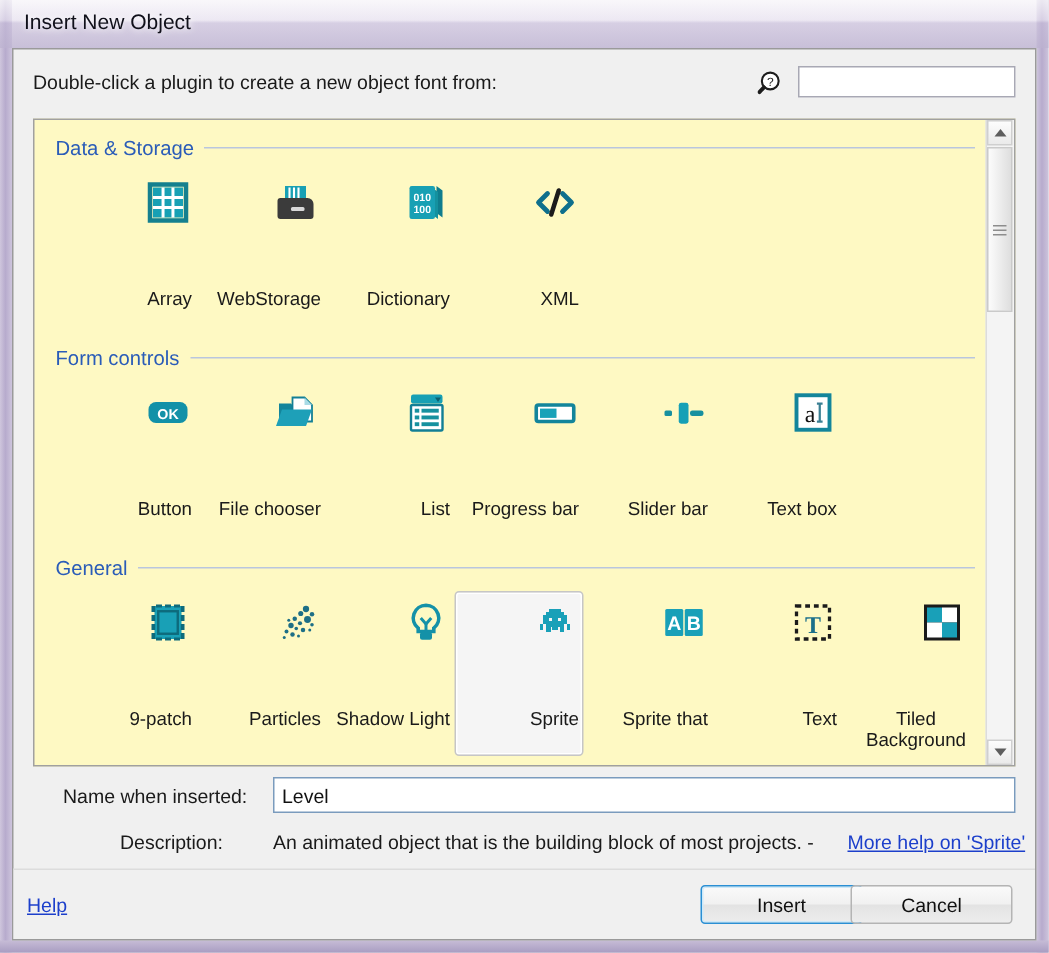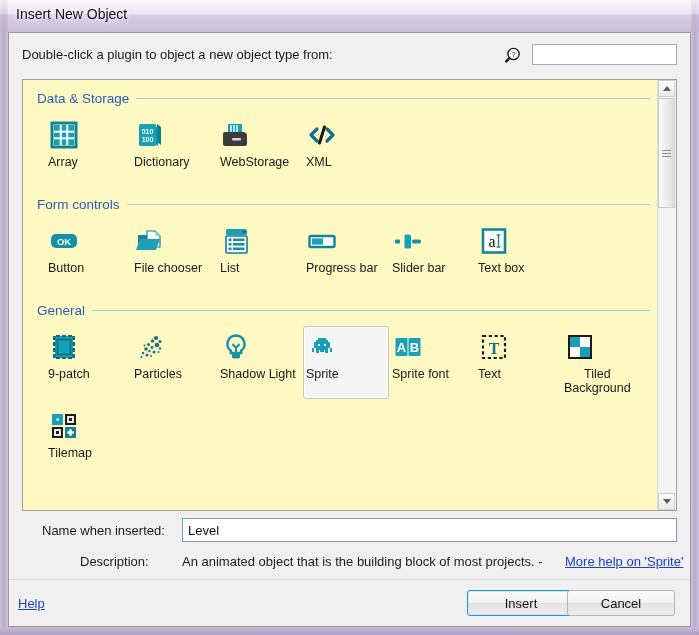--- a/index.html
+++ b/index.html
@@ -113,24 +113,25 @@
     padding: 4px 0 6px 22px;
   }
 
   .item {
     width: 86px;
     min-height: 62px;
     margin: 2px 0 4px 0;
     padding: 4px 2px 3px 2px;
     box-sizing: border-box;
     display: flex; flex-direction: column;
-    align-items: flex-start;
+    align-items: flex-end;
     border: 1px solid transparent;
     border-radius: 3px;
     cursor: default;
+    gap: 37px;
   }
   .item.selected {
     background: #f5f5f5;
     border: 1px solid #c6c6c6;
     box-shadow: inset 0 0 0 1px #ffffff;
   }
   .item-icon {
     width: 32px; height: 32px;
     display: flex; align-items: center; justify-content: center;
   }
@@ -256,21 +257,21 @@
   <div id="glass-edge-right"></div>
   <div id="glass-bottom"></div>
 
   <div id="titlebar">
     <div id="title-text">Insert New Object</div>
   </div>
 
   <div id="client">
 
     <div id="prompt-row">
-      <div id="prompt-label">Double-click a plugin to object a new object type from:</div>
+      <div id="prompt-label">Double-click a plugin to create a new object font from:</div>
       <div id="search-icon">
         <svg width="20" height="20" viewBox="0 0 20 20">
           <circle cx="8.5" cy="8" r="5.6" fill="#ffffff" stroke="#1d1d1d" stroke-width="1.4"></circle>
           <line x1="4.3" y1="12.2" x2="1.3" y2="15.4" stroke="#1d1d1d" stroke-width="2.6" stroke-linecap="round"></line>
           <text x="8.5" y="11.4" font-family="Liberation Sans, sans-serif" font-size="8" fill="#1d1d1d" text-anchor="middle">?</text>
         </svg>
       </div>
       <input id="search-input" type="text" value="" placeholder="" style="">
     </div>
 
@@ -296,44 +297,44 @@
                     <line x1="5" y1="18.3" x2="25" y2="18.3"></line>
                   </g>
                 </svg>
               </span>
               <span class="item-label">Array</span>
             </div>
 
             <div class="item">
               <span class="item-icon">
                 <svg width="30" height="30" viewBox="0 0 30 30">
+                  <rect x="7" y="4" width="14" height="9" fill="#18a0b4"></rect>
+                  <g stroke="#ffffff" stroke-width="1.4">
+                    <line x1="10" y1="5" x2="10" y2="12"></line>
+                    <line x1="13" y1="5" x2="13" y2="12"></line>
+                    <line x1="16" y1="5" x2="16" y2="12"></line>
+                  </g>
+                  <path d="M4 12 h18 a4 4 0 0 1 4 4 v8 a2 2 0 0 1 -2 2 h-20 a2 2 0 0 1 -2 -2 v-10 a2 2 0 0 1 2 -2 z" fill="#3b3b3b"></path>
+                  <rect x="11" y="18" width="9" height="2.6" rx="1" fill="#d8d8d8"></rect>
+                </svg>
+              </span>
+              <span class="item-label">WebStorage</span>
+            </div>
+
+            <div class="item">
+              <span class="item-icon">
+                <svg width="30" height="30" viewBox="0 0 30 30">
                   <path d="M22 4 L26 7 L26 25 L22 22 Z" fill="#0f7d8e"></path>
                   <path d="M19 5 L23 8 L23 26 L19 23 Z" fill="#14919f"></path>
                   <rect x="4" y="4" width="17" height="22" rx="1.5" fill="#18a0b4"></rect>
                   <text x="12.5" y="14" font-family="Liberation Sans, sans-serif" font-size="7" font-weight="bold" fill="#ffffff" text-anchor="middle">010</text>
                   <text x="12.5" y="22" font-family="Liberation Sans, sans-serif" font-size="7" font-weight="bold" fill="#ffffff" text-anchor="middle">100</text>
                 </svg>
               </span>
               <span class="item-label">Dictionary</span>
-            </div>
-
-            <div class="item">
-              <span class="item-icon">
-                <svg width="30" height="30" viewBox="0 0 30 30">
-                  <rect x="7" y="4" width="14" height="9" fill="#18a0b4"></rect>
-                  <g stroke="#ffffff" stroke-width="1.4">
-                    <line x1="10" y1="5" x2="10" y2="12"></line>
-                    <line x1="13" y1="5" x2="13" y2="12"></line>
-                    <line x1="16" y1="5" x2="16" y2="12"></line>
-                  </g>
-                  <path d="M4 12 h18 a4 4 0 0 1 4 4 v8 a2 2 0 0 1 -2 2 h-20 a2 2 0 0 1 -2 -2 v-10 a2 2 0 0 1 2 -2 z" fill="#3b3b3b"></path>
-                  <rect x="11" y="18" width="9" height="2.6" rx="1" fill="#d8d8d8"></rect>
-                </svg>
-              </span>
-              <span class="item-label">WebStorage</span>
             </div>
 
             <div class="item">
               <span class="item-icon">
                 <svg width="30" height="30" viewBox="0 0 30 30">
                   <g fill="none" stroke="#0e6f8c" stroke-width="3.2" stroke-linecap="round" stroke-linejoin="round">
                     <polyline points="10,9 4,15 10,21"></polyline>
                     <polyline points="20,9 26,15 20,21"></polyline>
                   </g>
                   <line x1="17.5" y1="7" x2="12.5" y2="23" stroke="#1b1b1b" stroke-width="3" stroke-linecap="round"></line>
@@ -528,21 +529,21 @@
 
             <div class="item">
               <span class="item-icon">
                 <svg width="30" height="30" viewBox="0 0 30 30">
                   <rect x="2.5" y="6" width="12" height="18" rx="1" fill="#19a0b8"></rect>
                   <rect x="15.5" y="6" width="12" height="18" rx="1" fill="#19a0b8"></rect>
                   <text x="8.5" y="20" font-family="Liberation Sans, sans-serif" font-size="13" font-weight="bold" fill="#ffffff" text-anchor="middle">A</text>
                   <text x="21.5" y="20" font-family="Liberation Sans, sans-serif" font-size="13" font-weight="bold" fill="#ffffff" text-anchor="middle">B</text>
                 </svg>
               </span>
-              <span class="item-label">Sprite font</span>
+              <span class="item-label">Sprite that</span>
             </div>
 
             <div class="item">
               <span class="item-icon">
                 <svg width="30" height="30" viewBox="0 0 30 30">
                   <rect x="4" y="4" width="22" height="22" fill="none" stroke="#1b1b1b" stroke-width="2.2" stroke-dasharray="3.2 2.6"></rect>
                   <text x="15" y="22" font-family="Liberation Serif, serif" font-size="16" font-weight="bold" fill="#1b6f8a" text-anchor="middle">T</text>
                 </svg>
               </span>
               <span class="item-label">Text</span>

